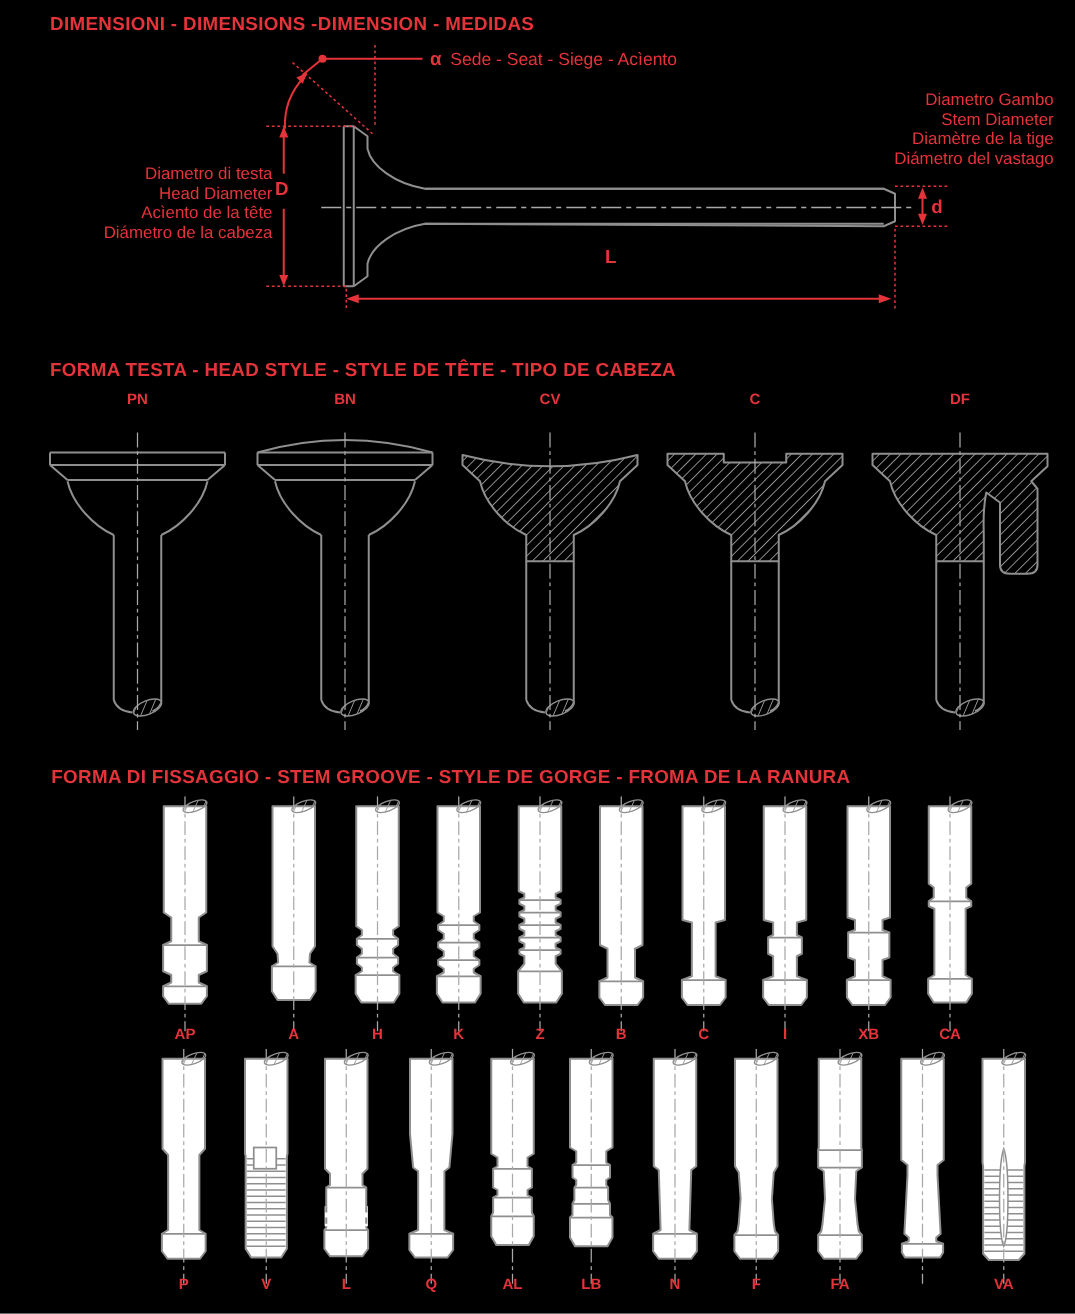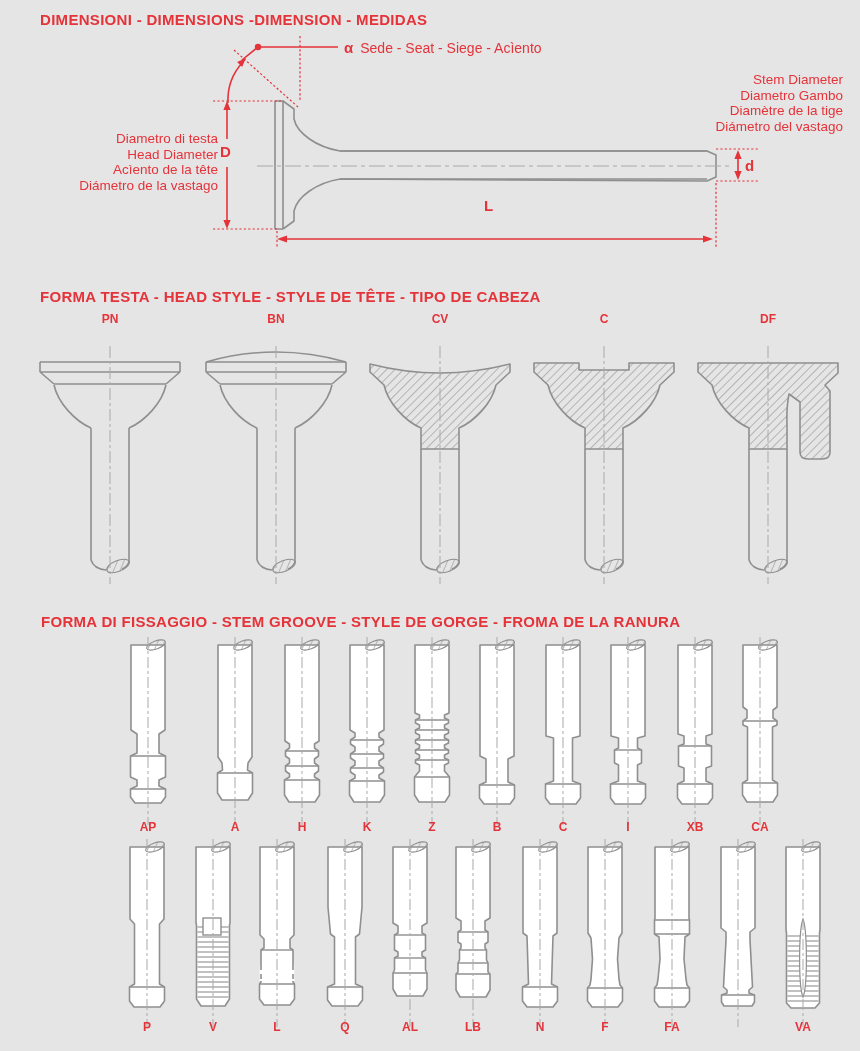--- a/index.html
+++ b/index.html
@@ -1,16 +1,16 @@
 <!DOCTYPE html>
 <html><head>
 <meta charset="utf-8">
 <style>
   html,body{margin:0;padding:0;background:#fff;}
-  #page{position:relative;width:860px;height:1051px;background:#e5e5e5;overflow:hidden;
+  #page{position:relative;width:860px;height:1051px;background:#000000;overflow:hidden;
         font-family:"Liberation Sans",sans-serif;}
   .sec-title{position:absolute;color:#e5333a;font-weight:bold;font-size:15px;letter-spacing:.3px;white-space:nowrap;}
   .red-label{position:absolute;color:#e5333a;font-size:13.5px;line-height:15.5px;white-space:nowrap;}
   .right-align{text-align:right;}
   .sym{position:absolute;color:#e5333a;font-weight:bold;font-size:15px;}
   .code-label{position:absolute;color:#e5333a;font-weight:bold;font-size:12px;text-align:center;width:60px;}
   .fig{position:absolute;}
   svg{display:block;}
   .alpha-row{position:absolute;color:#e5333a;font-size:14px;white-space:nowrap;}
   .alpha-row b{font-size:15px;margin-right:7px;}
@@ -71,27 +71,27 @@
   </svg>
 
   <div class="alpha-row" style="left:344px;top:39px;">
     <b>α</b><span>Sede - Seat - Siege - Acìento</span>
   </div>
 
   <div class="red-label right-align" style="left:40px;top:131px;width:178px;">
     <div>Diametro di testa</div>
     <div>Head Diameter</div>
     <div>Acìento de la tête</div>
-    <div>Diámetro de la vastago</div>
+    <div>Diámetro de la cabeza</div>
   </div>
   <div class="sym" style="left:220px;top:143px;">D</div>
 
   <div class="red-label right-align" style="left:600px;top:72px;width:243px;">
+    <div>Diametro Gambo</div>
     <div>Stem Diameter</div>
-    <div>Diametro Gambo</div>
     <div>Diamètre de la tige</div>
     <div>Diámetro del vastago</div>
   </div>
   <div class="sym" style="left:745px;top:157px;">d</div>
 
   <div class="sym" style="left:484px;top:197px;">L</div>
 
   <div class="sec-title" style="left:40px;top:288px;">FORMA TESTA - HEAD STYLE - STYLE DE TÊTE - TIPO DE CABEZA</div>
   <div id="heads">
       <div class="fig" style="left: 25px; top: 341px;">

